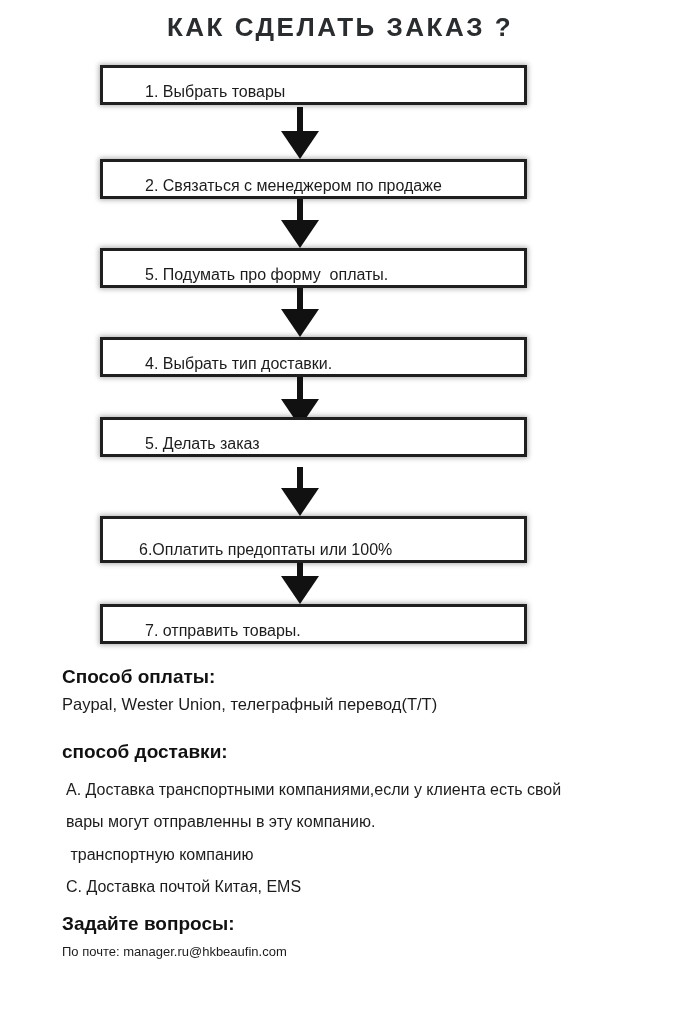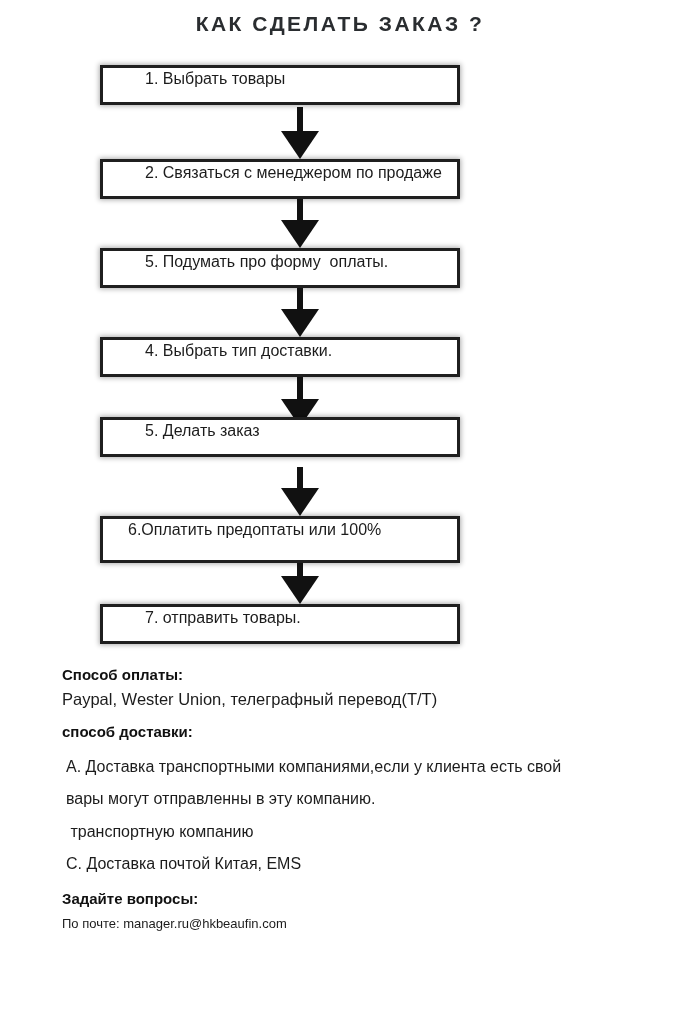--- a/index.html
+++ b/index.html
@@ -2,58 +2,58 @@
 <html><head>
 <meta charset="utf-8">
 <style>
   html,body { margin:0; padding:0; background:#ffffff; }
   .page {
     position:relative; width:680px; height:1013px; background:#ffffff;
     font-family:"Liberation Sans", sans-serif; color:#1c1c1c; overflow:hidden;
   }
   .title {
     position:absolute; top:12px; left:0; width:100%;
-    text-align:center; font-size:21px; font-weight:bold;
+    text-align:center; font-size:26px; font-weight:bold;
     letter-spacing:2.5px; color:#2a2d30; white-space:pre-wrap;
   }
   .step {
-    position:absolute; left:100px; width:360px; box-sizing:border-box;
+    position:absolute; left:100px; width:427px; box-sizing:border-box;
     border:3px solid #1f1f1f; background:#ffffff;
     box-shadow:0 0 5px 1px rgba(0,0,0,0.32);
-    display:flex; flex-direction:column; justify-content:flex-start;
+    display:flex; flex-direction:column; justify-content:flex-end;
     padding-left:42px; padding-right:8px;
     font-size:16px; line-height:21px; white-space:pre-wrap; color:#1c1c1c;
   }
   .s1{top:65px;height:40px}
   .s2{top:159px;height:40px}
   .s3{top:248px;height:40px}
   .s4{top:337px;height:40px}
   .s5{top:417px;height:40px}
-  .s6{top:516px;height:47px;padding-left:25px}
+  .s6{top:516px;height:47px;padding-left:36px}
   .s7{top:604px;height:40px}
   .arrow {
     position:absolute; left:281px; width:38px;
     display:flex; flex-direction:column; align-items:center;
   }
   .arrow .stem { width:6px; background:#111111; }
   .arrow .head {
     width:0; height:0;
     border-left:19px solid transparent; border-right:19px solid transparent;
     border-top:28px solid #111111;
   }
   .a1{top:107px} .a1 .stem{height:24px}
   .a2{top:199px} .a2 .stem{height:21px}
   .a3{top:288px} .a3 .stem{height:21px}
   .a4{top:377px} .a4 .stem{height:22px}
   .a5{top:467px} .a5 .stem{height:21px}
   .a6{top:563px} .a6 .stem{height:13px}
   .info { position:absolute; left:62px; top:666px; width:575px; }
-  .info-heading { font-size:15px; font-weight:bold; color:#111111; margin:0; }
+  .info-heading { font-size:19px; font-weight:bold; color:#111111; margin:0; }
   .payment-heading { margin-bottom:7px; }
-  .payment-body { font-size:16.5px; margin:0 0 14px 0; }
+  .payment-body { font-size:16.5px; margin:0 0 27px 0; }
   .delivery-heading { margin-bottom:13px; }
   .delivery-line { font-size:16px; line-height:28.4px; white-space:pre-wrap; margin:4px; }
   .questions-heading { margin-top:11px; margin-bottom:9px; }
   .questions-body { font-size:13px; margin:0; }
 </style>
 </head>
 <body>
 
 <div class="page">
 

